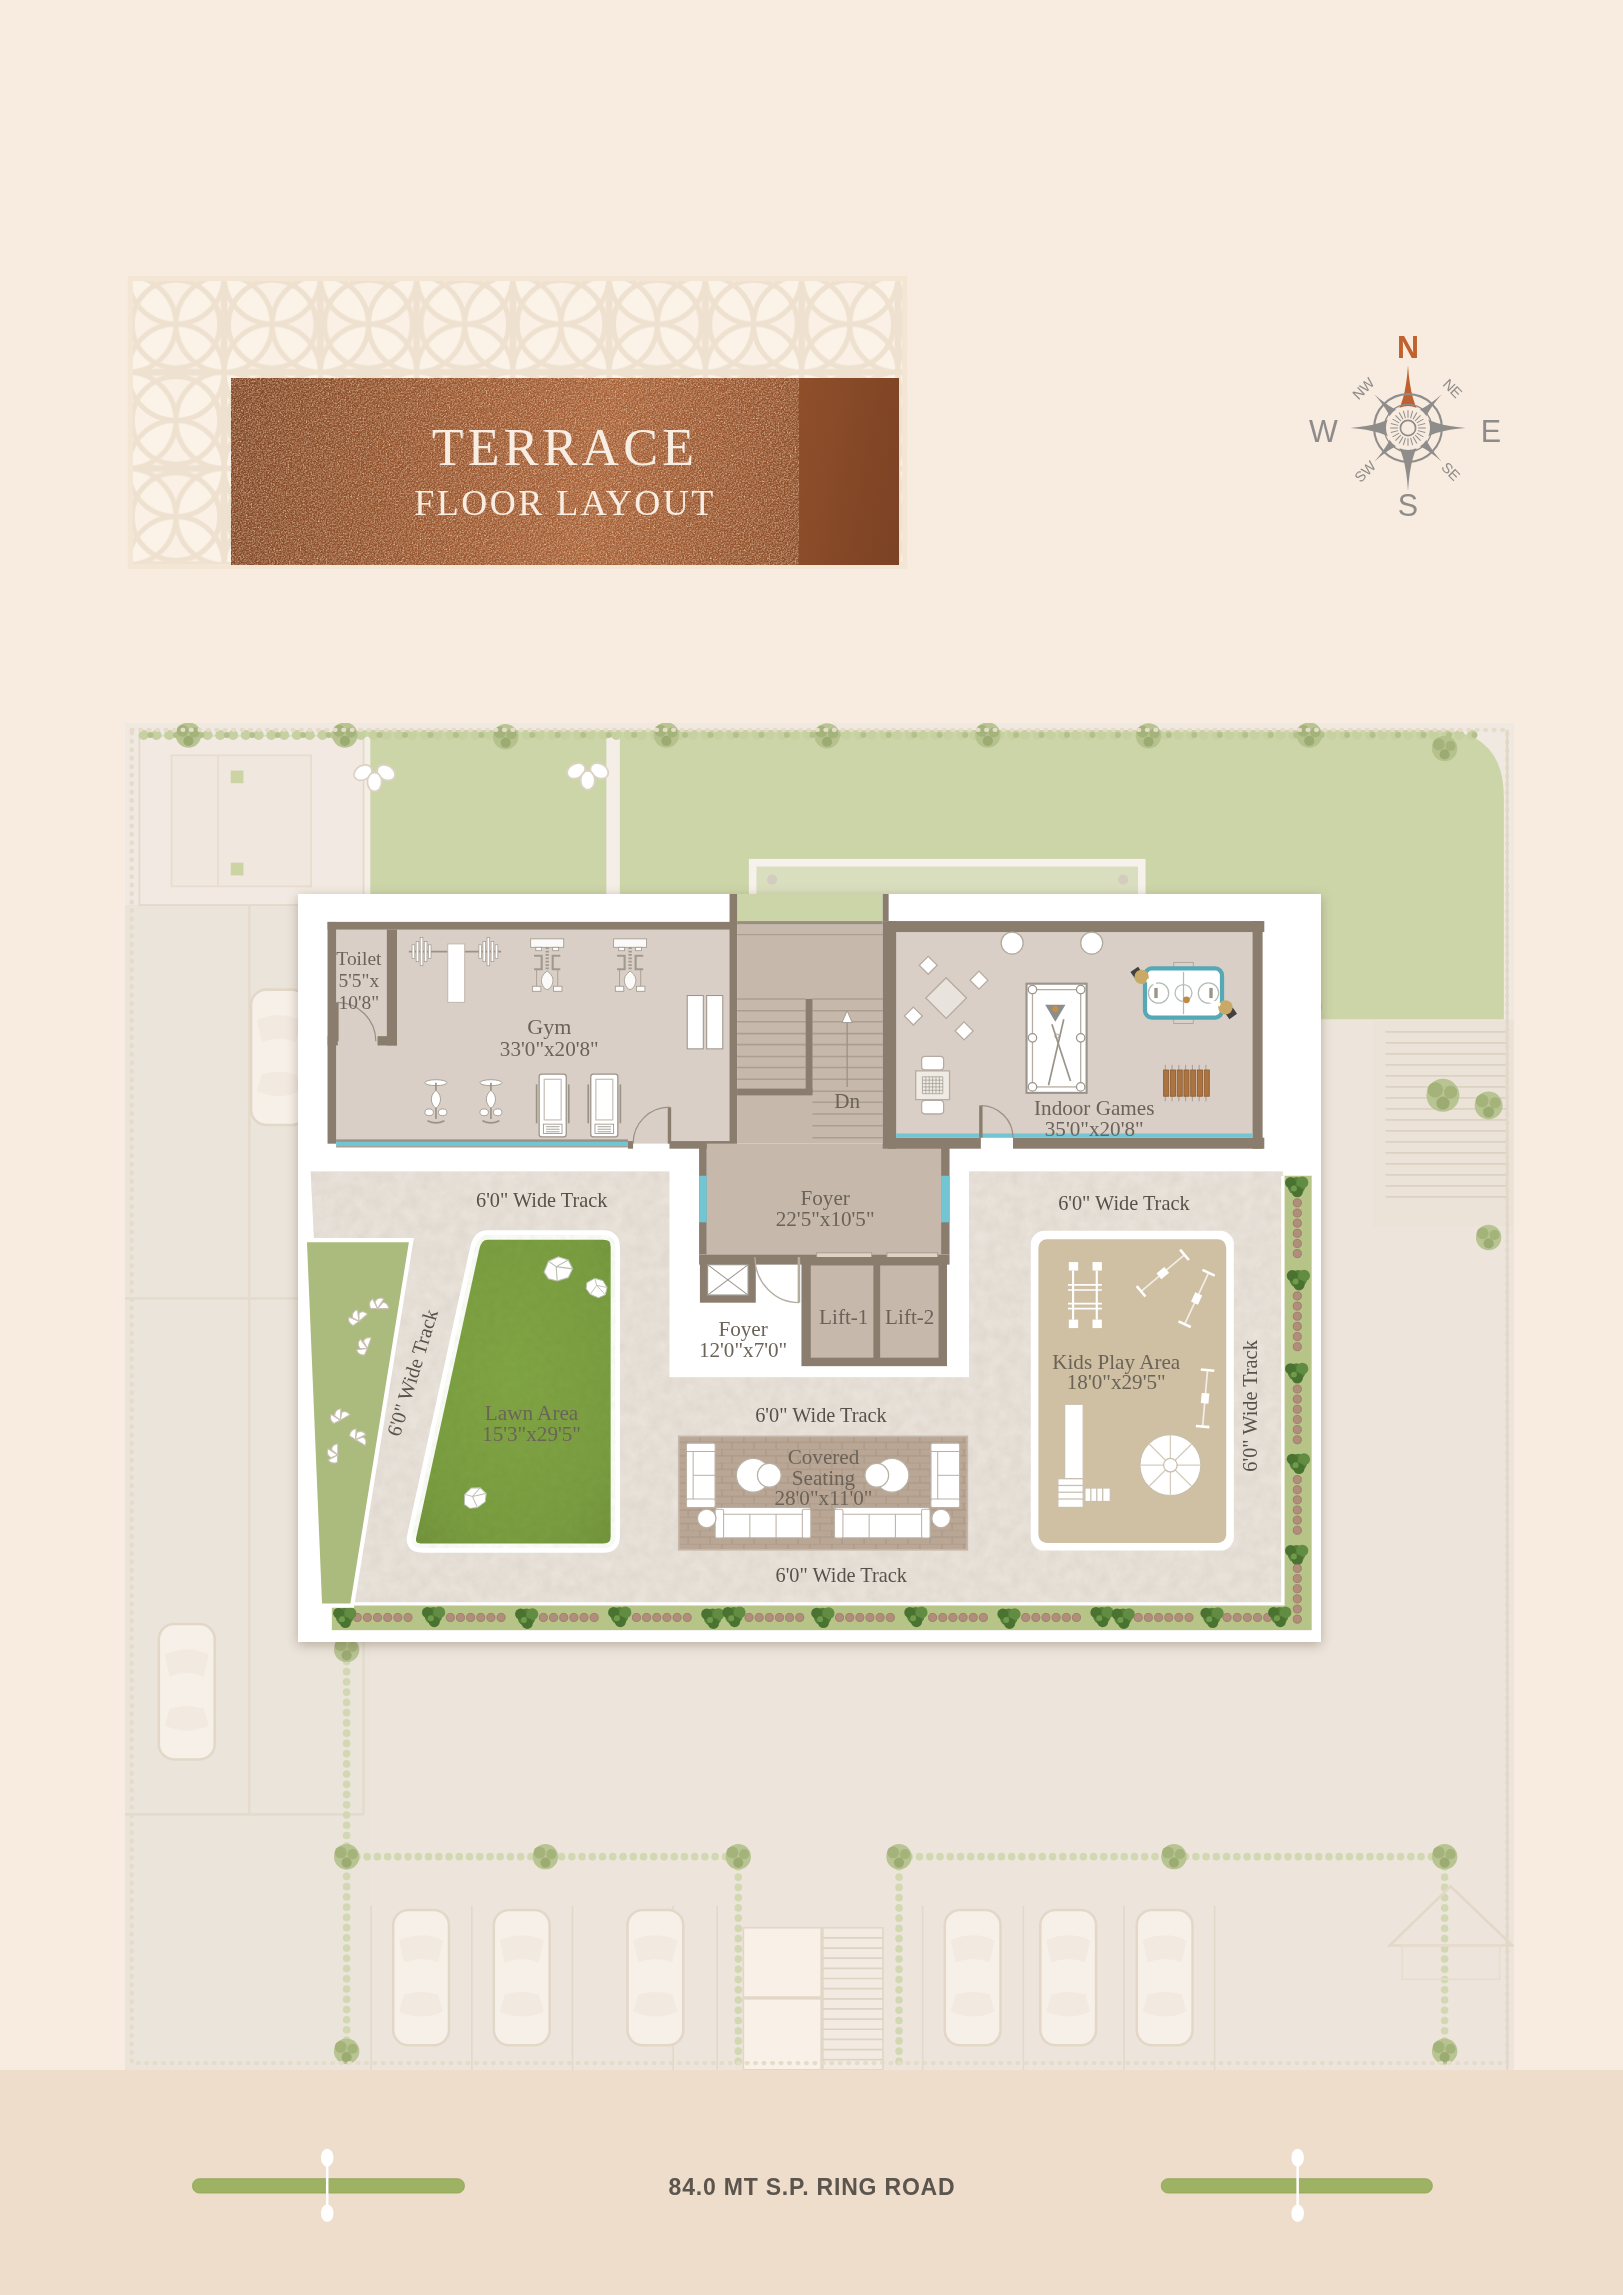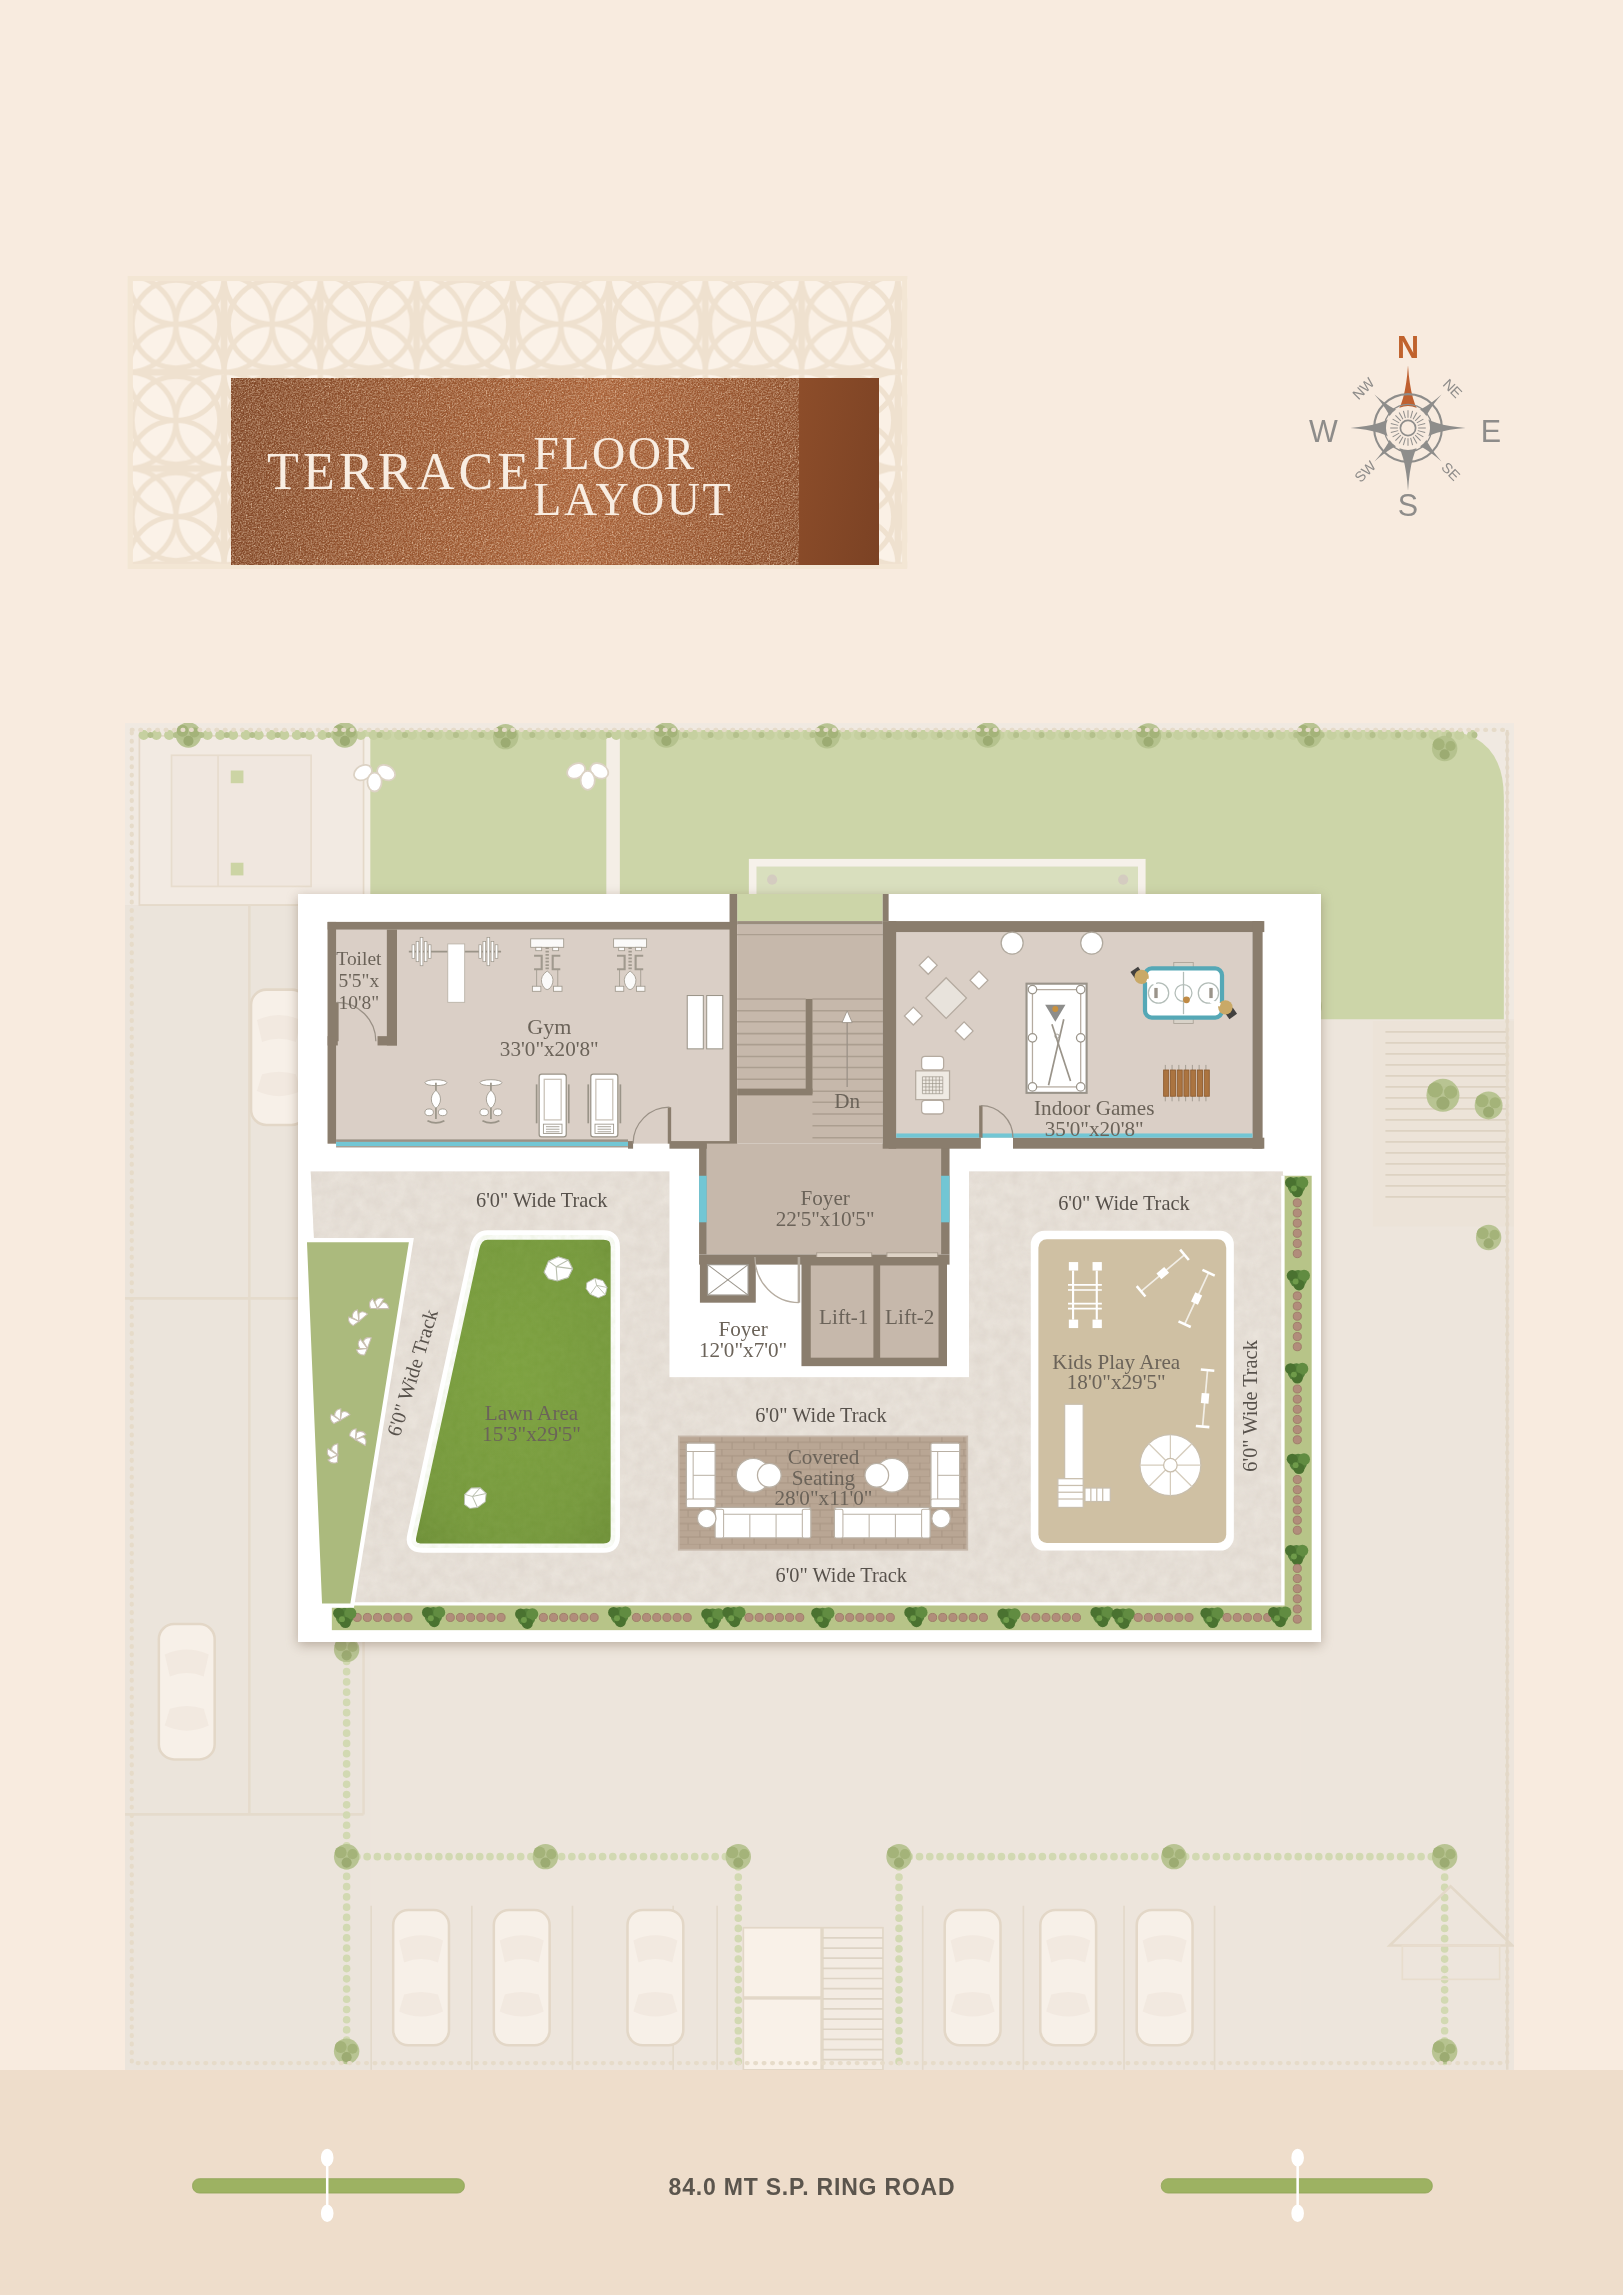--- a/index.html
+++ b/index.html
@@ -170,35 +170,35 @@
     <path d="M114,114 A57,57 0 0 1 57,57 A57,57 0 0 1 114,114 Z"></path>
     <circle cx="57" cy="57" r="52" fill="none"></circle>
   </g>
 </pattern>
 </defs>
 <rect width="923" height="347" fill="#faf0e5"></rect>
 <rect width="923" height="347" fill="url(#pq)"></rect>
 <rect x="3" y="3" width="917" height="341" fill="none" stroke="#f3e6d4" stroke-width="6"></rect>
 </svg>
 
-<div class="abs" style="left:231px;top:378px;width:612px;height:187px;background:linear-gradient(100deg,#7e4526 0%,#99552e 32%,#aa6137 55%,#93512c 78%,#7b4224 100%);display:flex;flex-direction:row;align-items:center;justify-content:center;padding-left:36px;">
+<div class="abs" style="left:231px;top:378px;width:668px;height:187px;background:linear-gradient(100deg,#7e4526 0%,#99552e 32%,#aa6137 55%,#93512c 78%,#7b4224 100%);display:flex;flex-direction:column;align-items:center;justify-content:center;">
   <svg class="abs" style="left:0;top:0;" width="568" height="187" viewBox="0 0 672 221">
     <filter id="nz">
         <feTurbulence type="fractalNoise" baseFrequency="0.55" numOctaves="3"></feTurbulence>
         <feColorMatrix values="0 0 0 0 1  0 0 0 0 0.8  0 0 0 0 0.6  0.9 0.9 0.9 0 -1.15"></feColorMatrix>
       </filter>
     <filter id="nz2">
         <feTurbulence type="fractalNoise" baseFrequency="0.5" numOctaves="3" seed="7"></feTurbulence>
         <feColorMatrix values="0 0 0 0 0.3  0 0 0 0 0.12  0 0 0 0 0.05  0.8 0.8 0.8 0 -1.05"></feColorMatrix>
       </filter>
     <rect width="672" height="221" filter="url(#nz)" opacity="0.85"></rect>
     <rect width="672" height="221" filter="url(#nz2)" opacity="0.7"></rect>
   </svg>
   <div style="position:relative;color:#f8ede2;font-size:52px;letter-spacing:4.2px;line-height:1;">TERRACE</div>
-  <div style="position:relative;color:#f8ede2;font-size:46px;letter-spacing:2.5px;line-height:1;margin-top:11px;">FLOOR LAYOUT</div>
+  <div style="position:relative;color:#f8ede2;font-size:36px;letter-spacing:2.5px;line-height:1;margin-top:11px;">FLOOR LAYOUT</div>
 </div>
 
 <svg class="abs" style="left:1281px;top:301px;" width="254" height="254" viewBox="-150 -150 300 300">
 <g font-family="'Liberation Sans',sans-serif">
   <text x="0" y="-83" font-size="36" font-weight="bold" fill="#c0622d" text-anchor="middle">N</text>
   <text x="0" y="104" font-size="36" fill="#8e8c8a" text-anchor="middle">S</text>
   <text x="-100" y="16" font-size="36" fill="#8e8c8a" text-anchor="middle">W</text>
   <text x="98" y="16" font-size="36" fill="#8e8c8a" text-anchor="middle">E</text>
   <text x="0" y="5" font-size="17" fill="#8e8c8a" text-anchor="middle" transform="translate(-52,-46) rotate(-45)">NW</text>
   <text x="0" y="5" font-size="17" fill="#8e8c8a" text-anchor="middle" transform="translate(52,-46) rotate(45)">NE</text>

